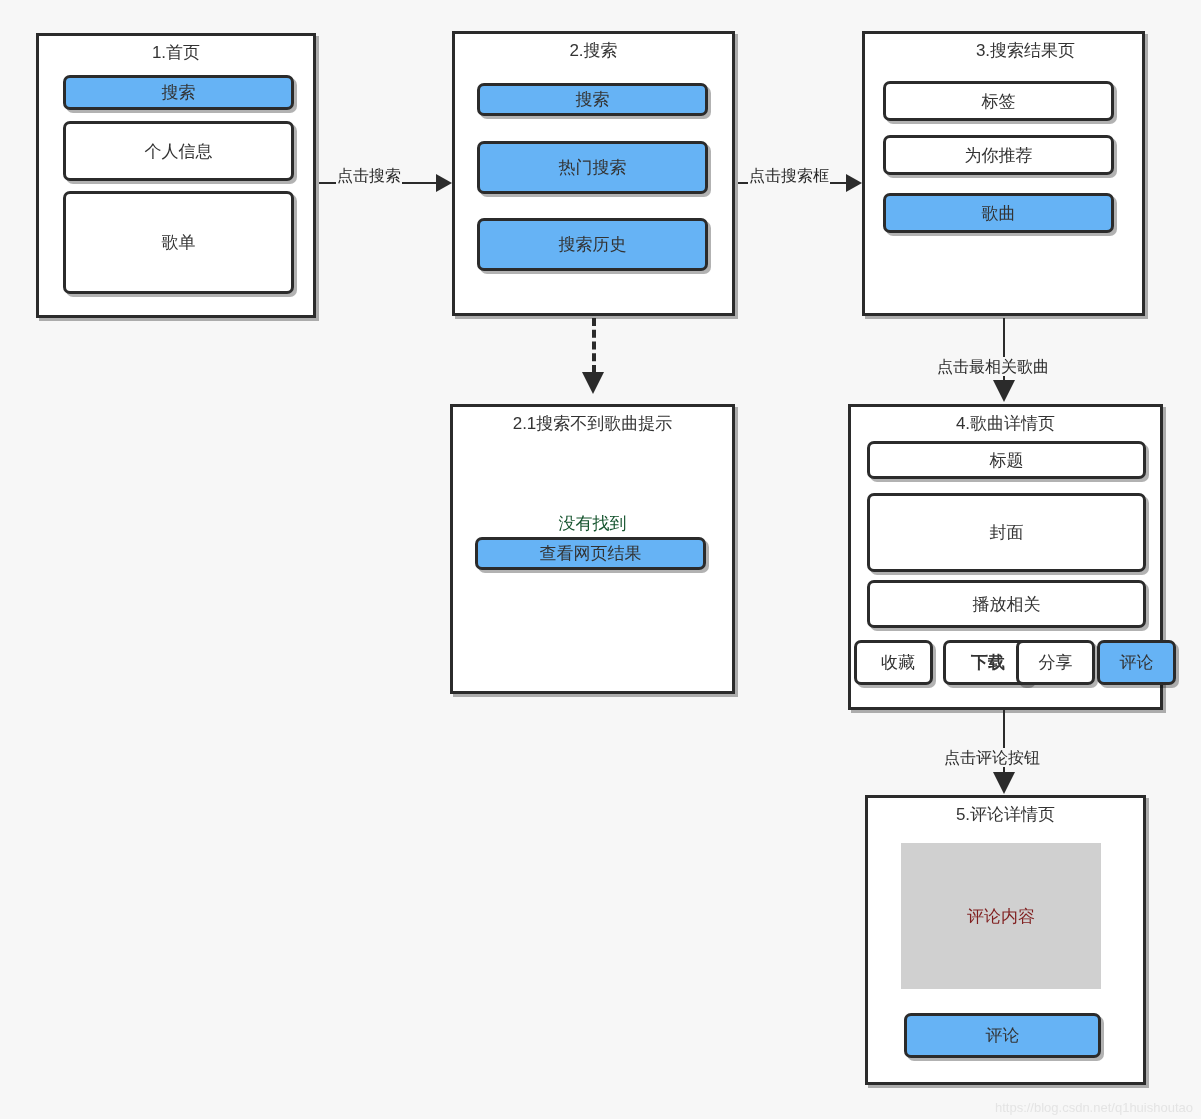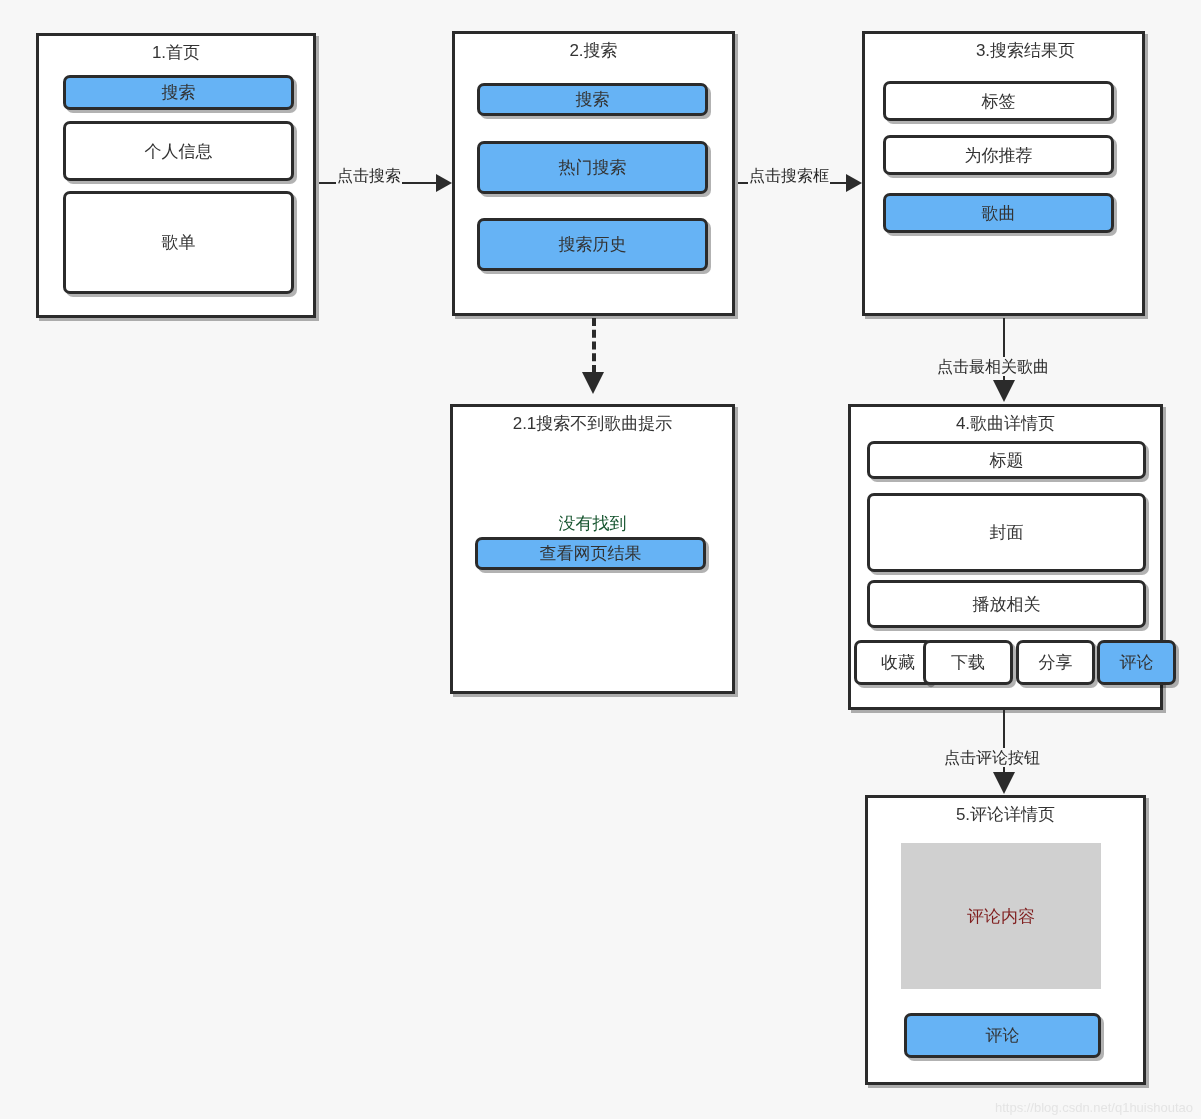--- a/index.html
+++ b/index.html
@@ -146,21 +146,21 @@
     <div class="widget blue" style="position:absolute; left:22px; top:130px; width:231px; height:33px;">查看网页结果</div>
   </div>
 
   <div class="screen" style="left:848px; top:404px; width:315px; height:306px;">
     <div class="screen-title">4.歌曲详情页</div>
     <div class="widget" style="position:absolute; left:16px; top:34px; width:279px; height:38px;">标题</div>
     <div class="widget" style="position:absolute; left:16px; top:173px; width:279px; height:48px;">播放相关</div>
     <div class="widget" style="position:absolute; left:16px; top:86px; width:279px; height:79px;">封面</div>
 
     <div class="widget" style="position:absolute; left:3px; top:233px; width:79px; height:45px;padding-left:9px;">收藏</div>
-    <div class="widget" style="position:absolute; left:72px; top:233px; width:90px; height:45px;">下载</div>
+    <div class="widget" style="position:absolute; left:92px; top:233px; width:90px; height:45px;font-weight:bold;">下载</div>
     <div class="widget" style="position:absolute; left:165px; top:233px; width:79px; height:45px;">分享</div>
     <div class="widget blue" style="position:absolute; left:246px; top:233px; width:79px; height:45px;">评论</div>
   </div>
 
   <div class="screen" style="left:865px; top:795px; width:281px; height:290px;">
     <div class="screen-title">5.评论详情页</div>
     <div class="gray-block" style="position:absolute; left:33px; top:45px; width:200px; height:146px;">评论内容</div>
     <div class="widget blue" style="position:absolute; left:36px; top:215px; width:197px; height:45px;">评论</div>
   </div>
 

